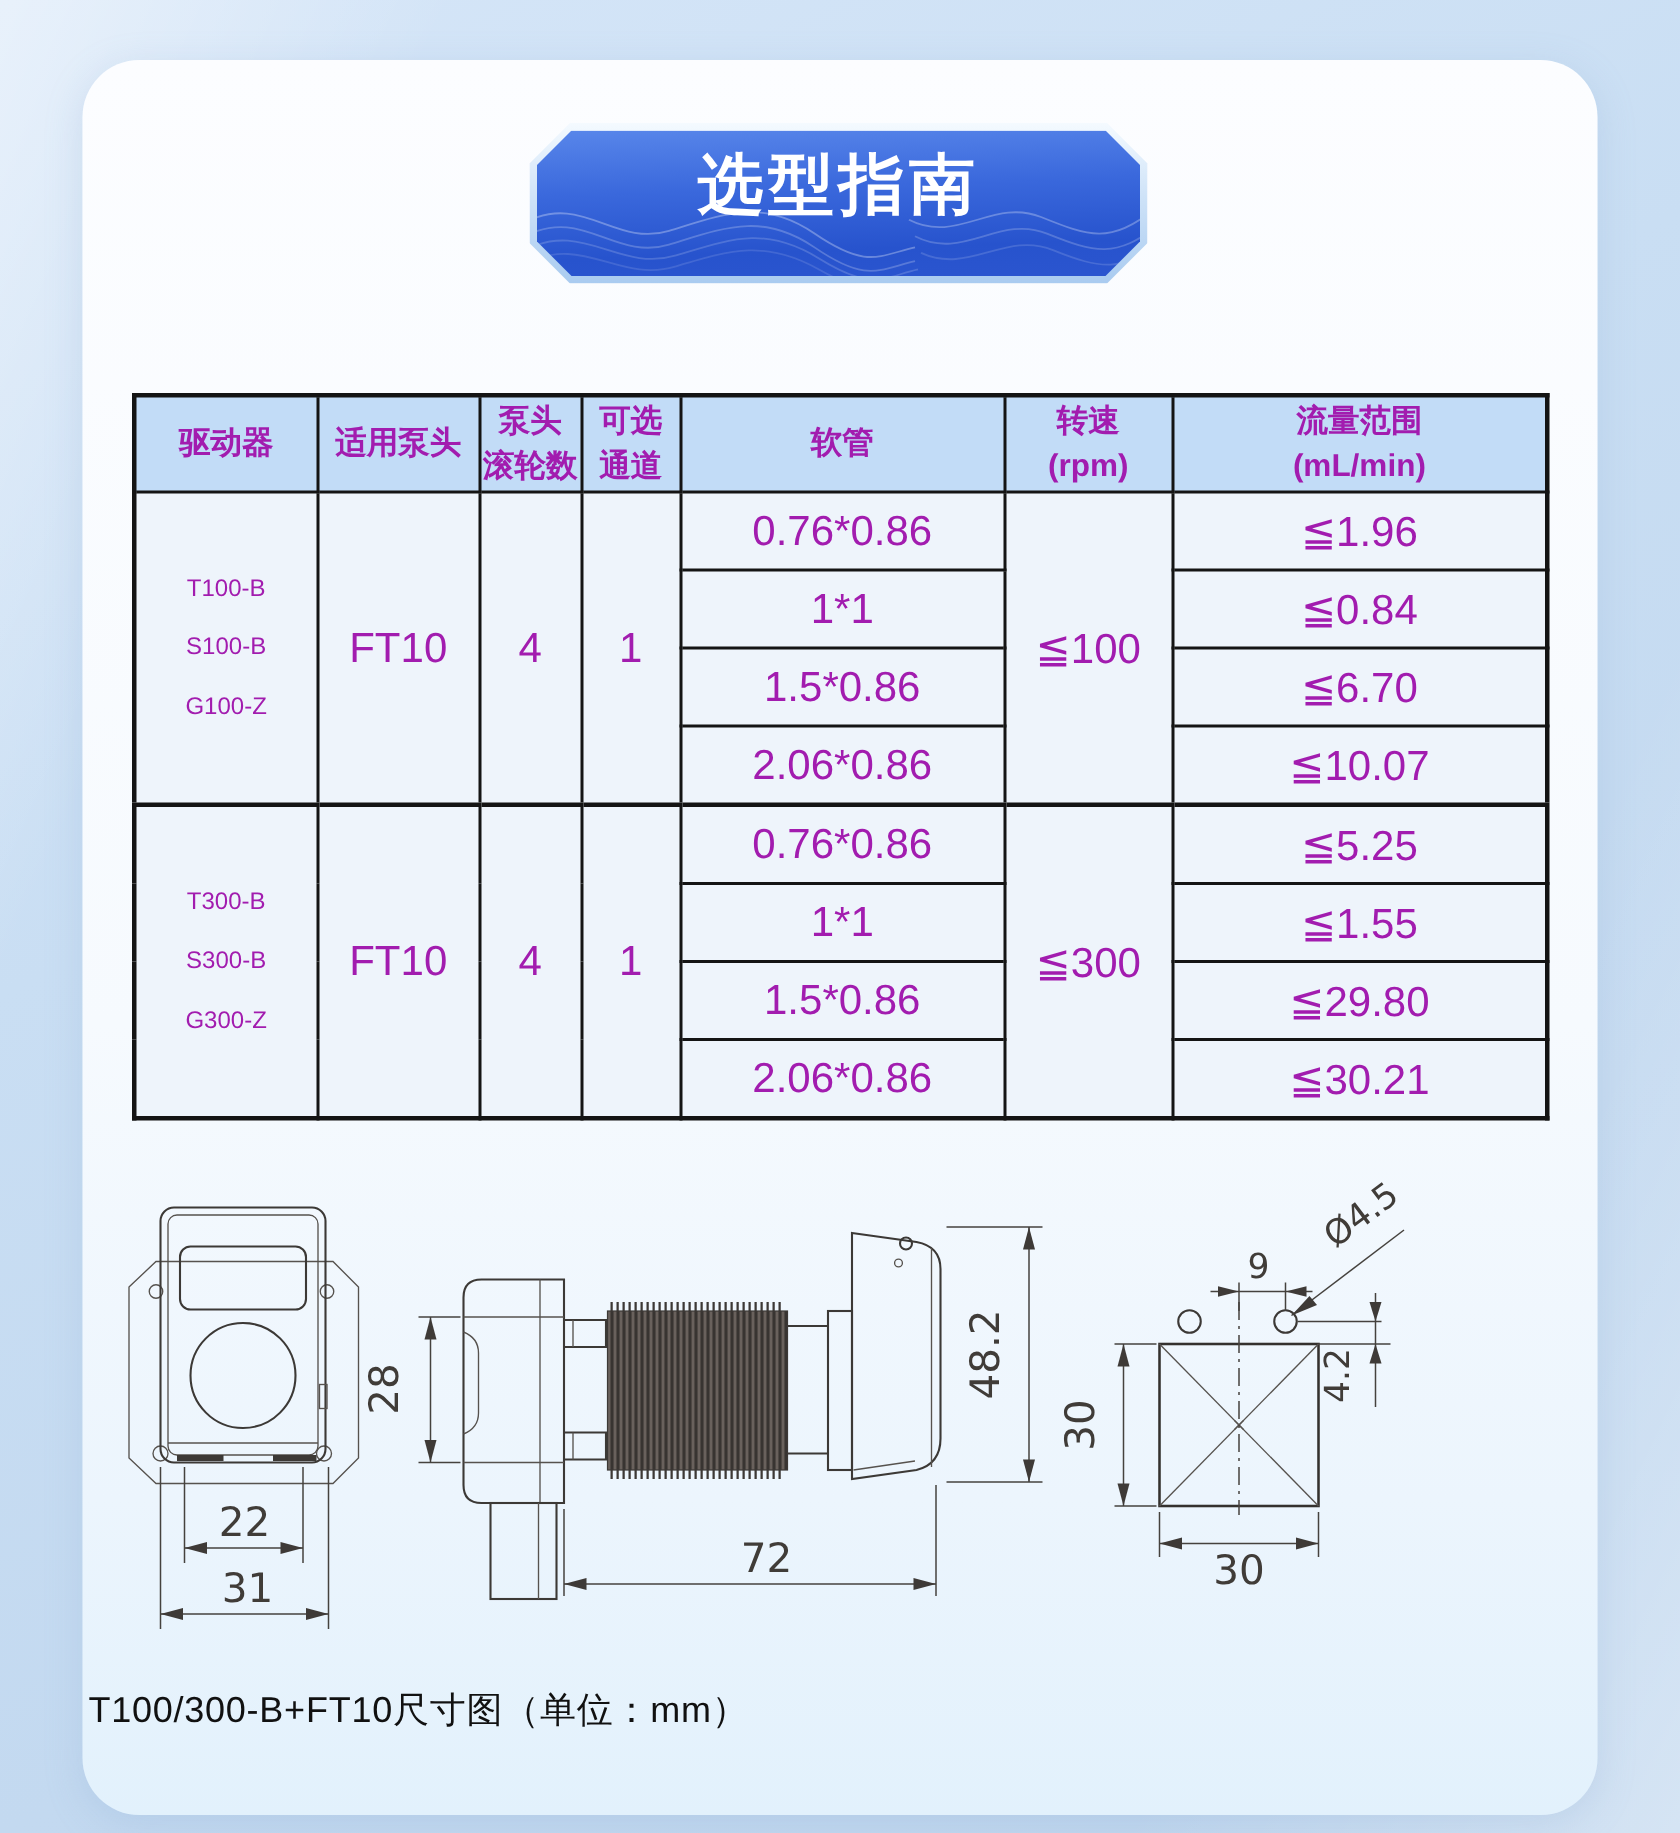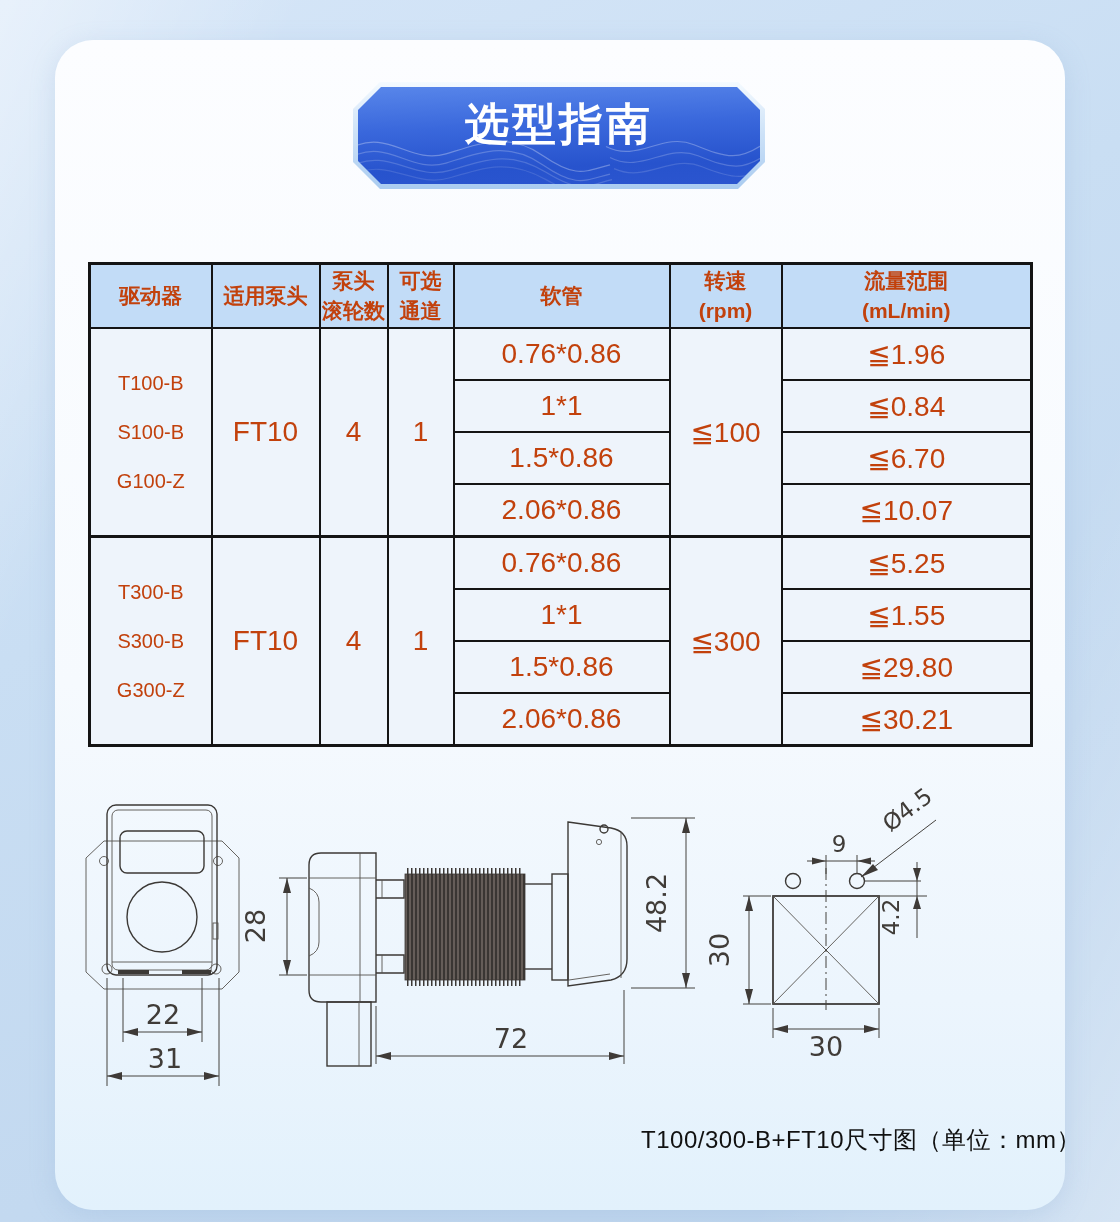--- a/index.html
+++ b/index.html
@@ -32,33 +32,33 @@
     background:linear-gradient(178deg,#5886ea 0%,#3a68dc 40%,#2753cd 78%,#2b55cf 100%);
     text-align:center;overflow:hidden;
   }
   .waves{position:absolute;left:0;bottom:0;width:100%;height:92%;pointer-events:none;}
   .badge-title{position:relative;margin-top:13px;font-size:44px;font-weight:700;color:#ffffff;letter-spacing:3px;line-height:1.1;}
   .badge-sub{position:relative;margin-top:3px;font-size:17px;color:#e6effc;letter-spacing:1.5px;word-spacing:7px;}
   
   .spec-table{
     position:absolute;left:33px;top:222px;width:942px;height:479px;
     border-collapse:collapse;table-layout:fixed;
-    font-family:"Liberation Sans","DejaVu Sans",sans-serif;color:#c2410c;
+    font-family:"Liberation Sans","DejaVu Sans",sans-serif;color:#a21caf;
   }
   .spec-table th,.spec-table td{border:2px solid #141414;text-align:center;vertical-align:middle;padding:0;}
   .spec-table{border:3px solid #141414;}
   .spec-table thead th{background:#c2dcf7;font-size:21px;font-weight:700;line-height:1.45;height:62px;}
   .spec-table tbody td{background:#eef4fb;font-size:28px;font-weight:400;height:50px;}
-  .spec-table td.driver{font-size:20px;line-height:2.45;}
+  .spec-table td.driver{font-size:16px;line-height:2.45;}
   .multiline{white-space:pre-line;}
   tr.group-sep td{border-top:3px solid #141414;}
   
   .drawings{position:absolute;left:0px;top:740px;width:1010px;height:330px;}
   .caption{
-    position:absolute;left:16px;top:1084px;width:100%;text-align:right;
+    position:absolute;left:4px;top:1084px;width:100%;text-align:left;
     font-size:24px;color:#111;letter-spacing:.5px;
   }
   svg text{font-family:"DejaVu Sans","Liberation Sans",sans-serif;}
   .ol{fill:none;stroke:#3c3936;stroke-width:1.4;}
   .ol2{fill:none;stroke:#34312e;stroke-width:1.7;}
   .thin{fill:none;stroke:#56524e;stroke-width:0.9;}
   .dim{fill:none;stroke:#45423e;stroke-width:1;}
   .arr{fill:#3e3a37;stroke:none;}
   .dimtxt{fill:#403c38;font-size:27px;}
   .dimtxt-s{fill:#403c38;font-size:23px;}

